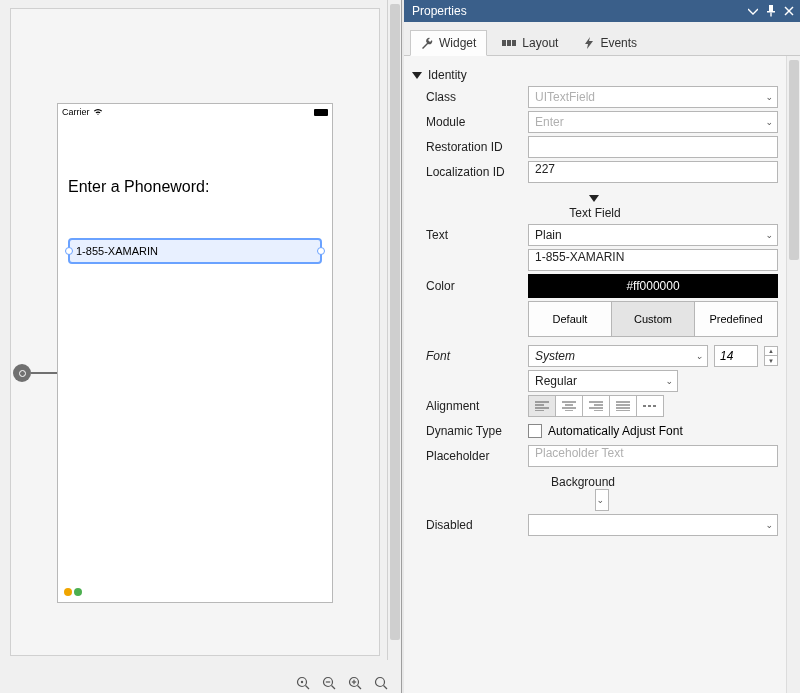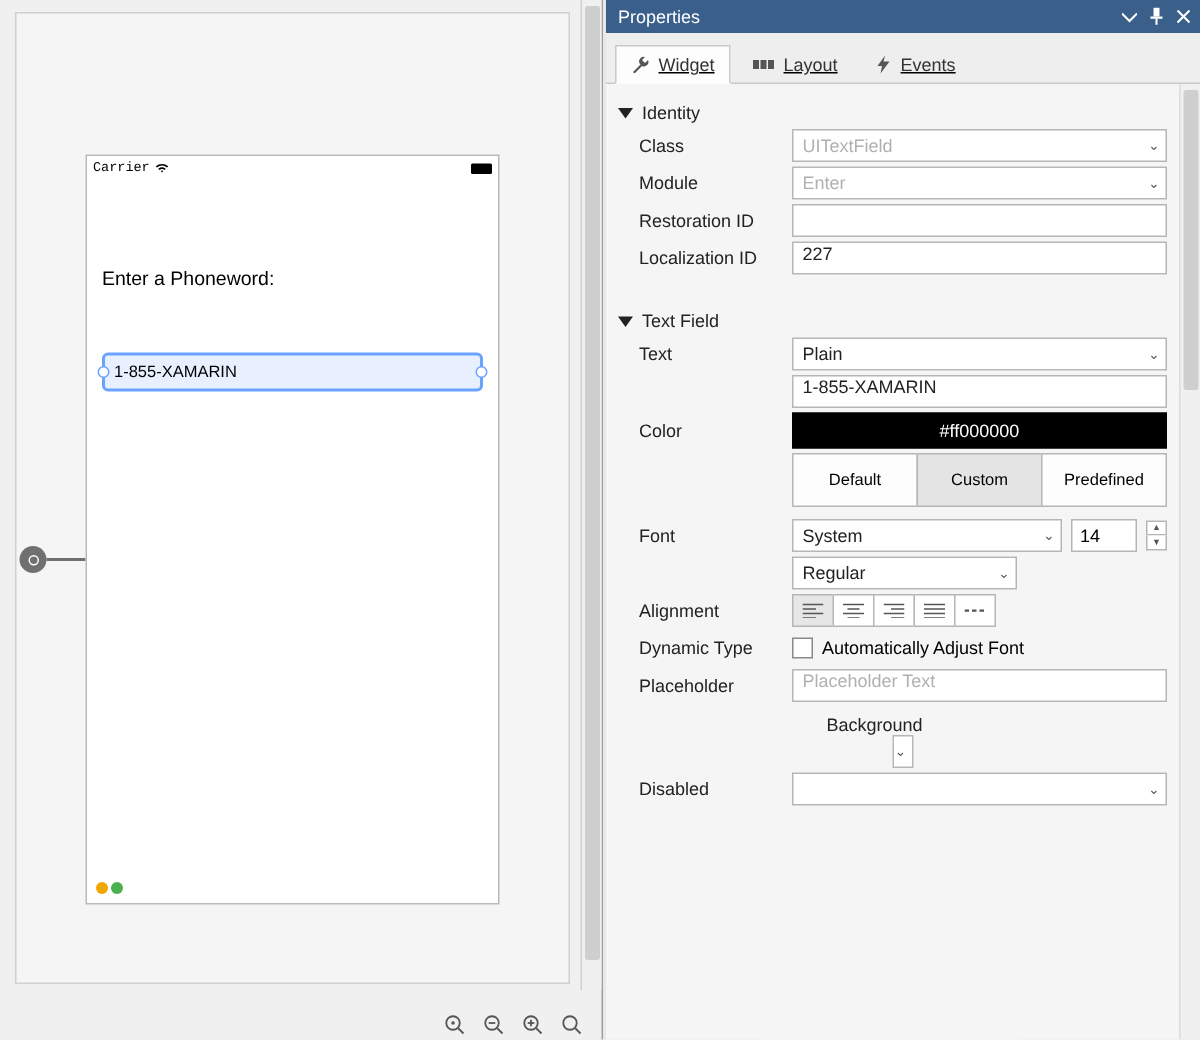--- a/index.html
+++ b/index.html
@@ -40,21 +40,21 @@
     align-items: center;
     padding: 2px 4px;
     font-size: 9px;
     color: #000;
   }
   .wifi-icon { width: 10px; height: 8px; }
   .batt-icon { width: 14px; height: 7px; background:#000; border-radius:1px; }
   .phone-body { padding: 10px 10px; }
   .phone-label {
     margin-top: 48px;
-    font-size: 13px;
+    font-size: 16px;
     color: #000;
   }
   .phone-textfield {
     margin-top: 42px;
     height: 26px;
     border: 2px solid #6aa2ff;
     border-radius: 4px;
     background: #e8f0ff;
     padding: 0 6px;
     font-size: 11px;
@@ -128,21 +128,20 @@
   .panel-titlebar .spacer { flex:1; }
   .title-icon { width:14px;height:14px;display:flex;align-items:center;justify-content:center;margin-left:4px;cursor:pointer; }
   .tabs {
     height: 34px;
     background: #eeeeee;
     display:flex;
     align-items:flex-end;
     padding: 4px 6px 0 6px;
     border-bottom: 1px solid #c9c9c9;
     gap: 4px;
-    text-decoration: underline;
   }
   .tab {
     display:flex; align-items:center; gap:6px;
     padding: 5px 10px;
     border: 1px solid transparent;
     font-size: 12px;
     color:#333;
     cursor:pointer;
     position:relative;
     top:1px;
@@ -245,21 +244,21 @@
   <div class="designer-canvas">
 
     <div class="entry-arrow">
       <div class="entry-circle"></div>
       <div class="entry-line"></div>
       <div class="entry-head"></div>
     </div>
 
     <div class="phone-frame">
       <div class="phone-statusbar">
-        <span style="display:flex;align-items:center;gap:3px;font-family:Liberation Mono, monospace;">
+        <span style="display:flex;align-items:center;gap:3px;">
           <span>Carrier</span>
           <svg class="wifi-icon" viewBox="0 0 12 8">
               <path d="M6 7.5 L7 6.3 A2 2 0 0 0 5 6.3 Z M3 4.5 A5 5 0 0 1 9 4.5 L8 5.5 A3.5 3.5 0 0 0 4 5.5 Z M1 2.5 A8 8 0 0 1 11 2.5 L10 3.5 A6.5 6.5 0 0 0 2 3.5 Z" fill="#000"></path>
             </svg>
         </span>
         <div class="batt-icon"></div>
       </div>
       <div class="phone-body">
         <div class="phone-label">Enter a Phoneword:</div>
         <div class="phone-textfield">
@@ -390,21 +389,21 @@
             <div class="text-input"></div>
           </div>
       </div>
       <div class="row">
         <div class="row-label">Localization ID</div>
         <div class="row-control">
             <div class="text-input">227</div>
           </div>
       </div>
 
-      <div class="section-header" style="margin-top:24px;">
+      <div class="section-header" style="margin-top:12px;flex-direction:column;">
         <span class="disclosure"></span>
         <span>Text Field</span>
       </div>
 
       <div class="row">
         <div class="row-label">Text</div>
         <div class="row-control">
             <div class="select-input">
               <span>Plain</span>
               <span class="chev">⌄</span>
@@ -426,21 +425,21 @@
       <div class="row">
         <div class="row-label"></div>
         <div class="row-control">
           <div class="seg-group">
             <div class="seg">Default</div>
             <div class="seg selected">Custom</div>
             <div class="seg">Predefined</div>
           </div>
         </div>
       </div>
-      <div class="row" style="margin-top:8px;">
+      <div class="row" style="margin-top:8px;font-style:italic;">
         <div class="row-label">Font</div>
         <div class="row-control">
           <div class="font-row-controls">
             <div class="select-input font-select">
                 <span>System</span>
                 <span class="chev">⌄</span>
               </div>
             <div class="font-size-box">14</div>
             <div class="steppers">
               <div class="step-btn">

